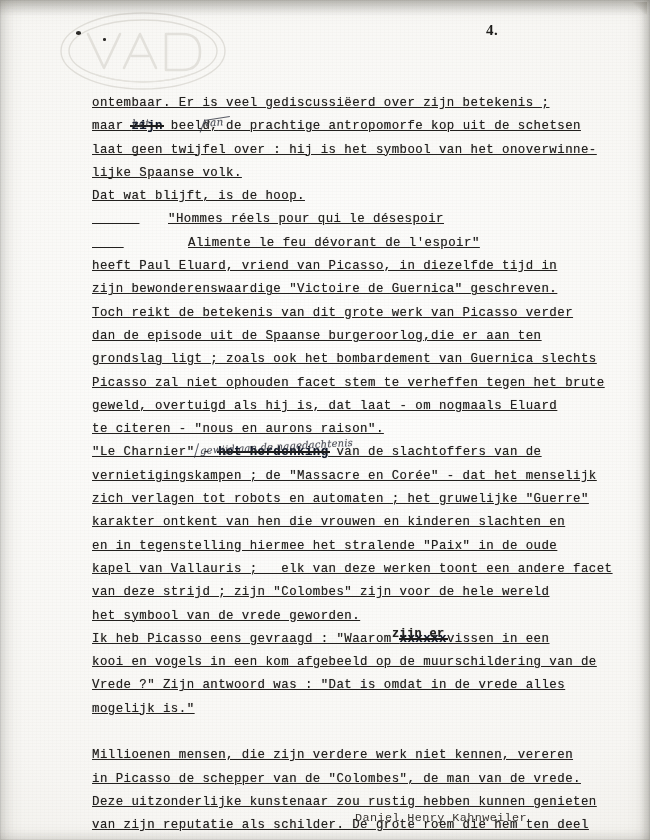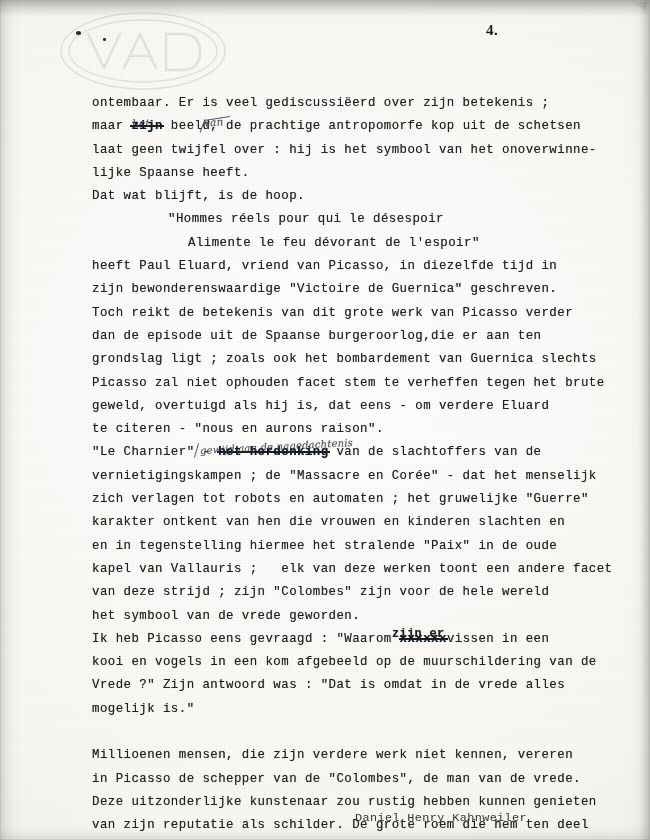--- a/index.html
+++ b/index.html
@@ -101,20 +101,21 @@
   }
   .tline {
     position: relative;
     height: 23.3px;
     white-space: pre;
     font-size: 12.4px;
     line-height: 23.3px;
     letter-spacing: .45px;
     color: #23211f;
     text-shadow: 0 0 .7px rgba(40,38,35,.55);
+    text-decoration: underline;
   }
   .tline.indent1 { padding-left: 76px; }
   .tline.indent2 { padding-left: 96px; }
   .tline.blank { color: transparent; }
 
   
   .struck {
     position: relative;
     font-weight: 700;
     color: #0f172a;
@@ -205,31 +206,31 @@
     <div class="tline">ontembaar. Er is veel gediscussiëerd over zijn betekenis ;</div>
 
     <div class="tline"><span>maar </span><span class="struck">zijn</span><span> beeld,</span><span> de prachtige antropomorfe kop uit de schetsen</span>
       <span class="hand" style="left:40px; top:-3px; font-size:10.5px;">het</span>
       <span class="hand" style="left:112px; top:-4px; font-size:10.5px; transform:rotate(-4deg);">van</span>
       <span class="ink-line" style="left:110px; top:4px; width:1.2px; height:14px; transform:rotate(20deg);"></span>
       <span class="ink-line" style="left:112px; top:3px; width:26px; height:1.1px; transform:rotate(-9deg);"></span>
     </div>
 
     <div class="tline">laat geen twijfel over : hij is het symbool van het onoverwinne-</div>
-    <div class="tline">lijke Spaanse heeft.</div>
+    <div class="tline">lijke Spaanse volk.</div>
     <div class="tline">Dat wat blijft, is de hoop.</div>
     <div class="tline indent1">"Hommes réels pour qui le désespoir</div>
     <div class="tline indent2">Alimente le feu dévorant de l'espoir"</div>
     <div class="tline">heeft Paul Eluard, vriend van Picasso, in diezelfde tijd in</div>
     <div class="tline">zijn bewonderenswaardige "Victoire de Guernica" geschreven.</div>
     <div class="tline">Toch reikt de betekenis van dit grote werk van Picasso verder</div>
     <div class="tline">dan de episode uit de Spaanse burgeroorlog,die er aan ten</div>
     <div class="tline">grondslag ligt ; zoals ook het bombardement van Guernica slechts</div>
     <div class="tline">Picasso zal niet ophouden facet stem te verheffen tegen het brute</div>
-    <div class="tline">geweld, overtuigd als hij is, dat eens - om verdere Eluard</div>
+    <div class="tline">geweld, overtuigd als hij is, dat laat - om nogmaals Eluard</div>
     <div class="tline">te citeren - "nous en aurons raison".</div>
 
     <div class="tline"><span>"Le Charnier" - </span><span class="struck">het herdenking</span><span> van de slachtoffers van de</span>
       <span class="hand" style="left:108px; top:-6px; font-size:10px; transform:rotate(-3deg);">gewijd aan de nagedachtenis</span>
       <span class="ink-line" style="left:104px; top:2px; width:1.2px; height:15px; transform:rotate(16deg);"></span>
     </div>
 
     <div class="tline">vernietigingskampen ; de "Massacre en Corée" - dat het menselijk</div>
     <div class="tline">zich verlagen tot robots en automaten ; het gruwelijke "Guerre"</div>
     <div class="tline">karakter ontkent van hen die vrouwen en kinderen slachten en</div>

